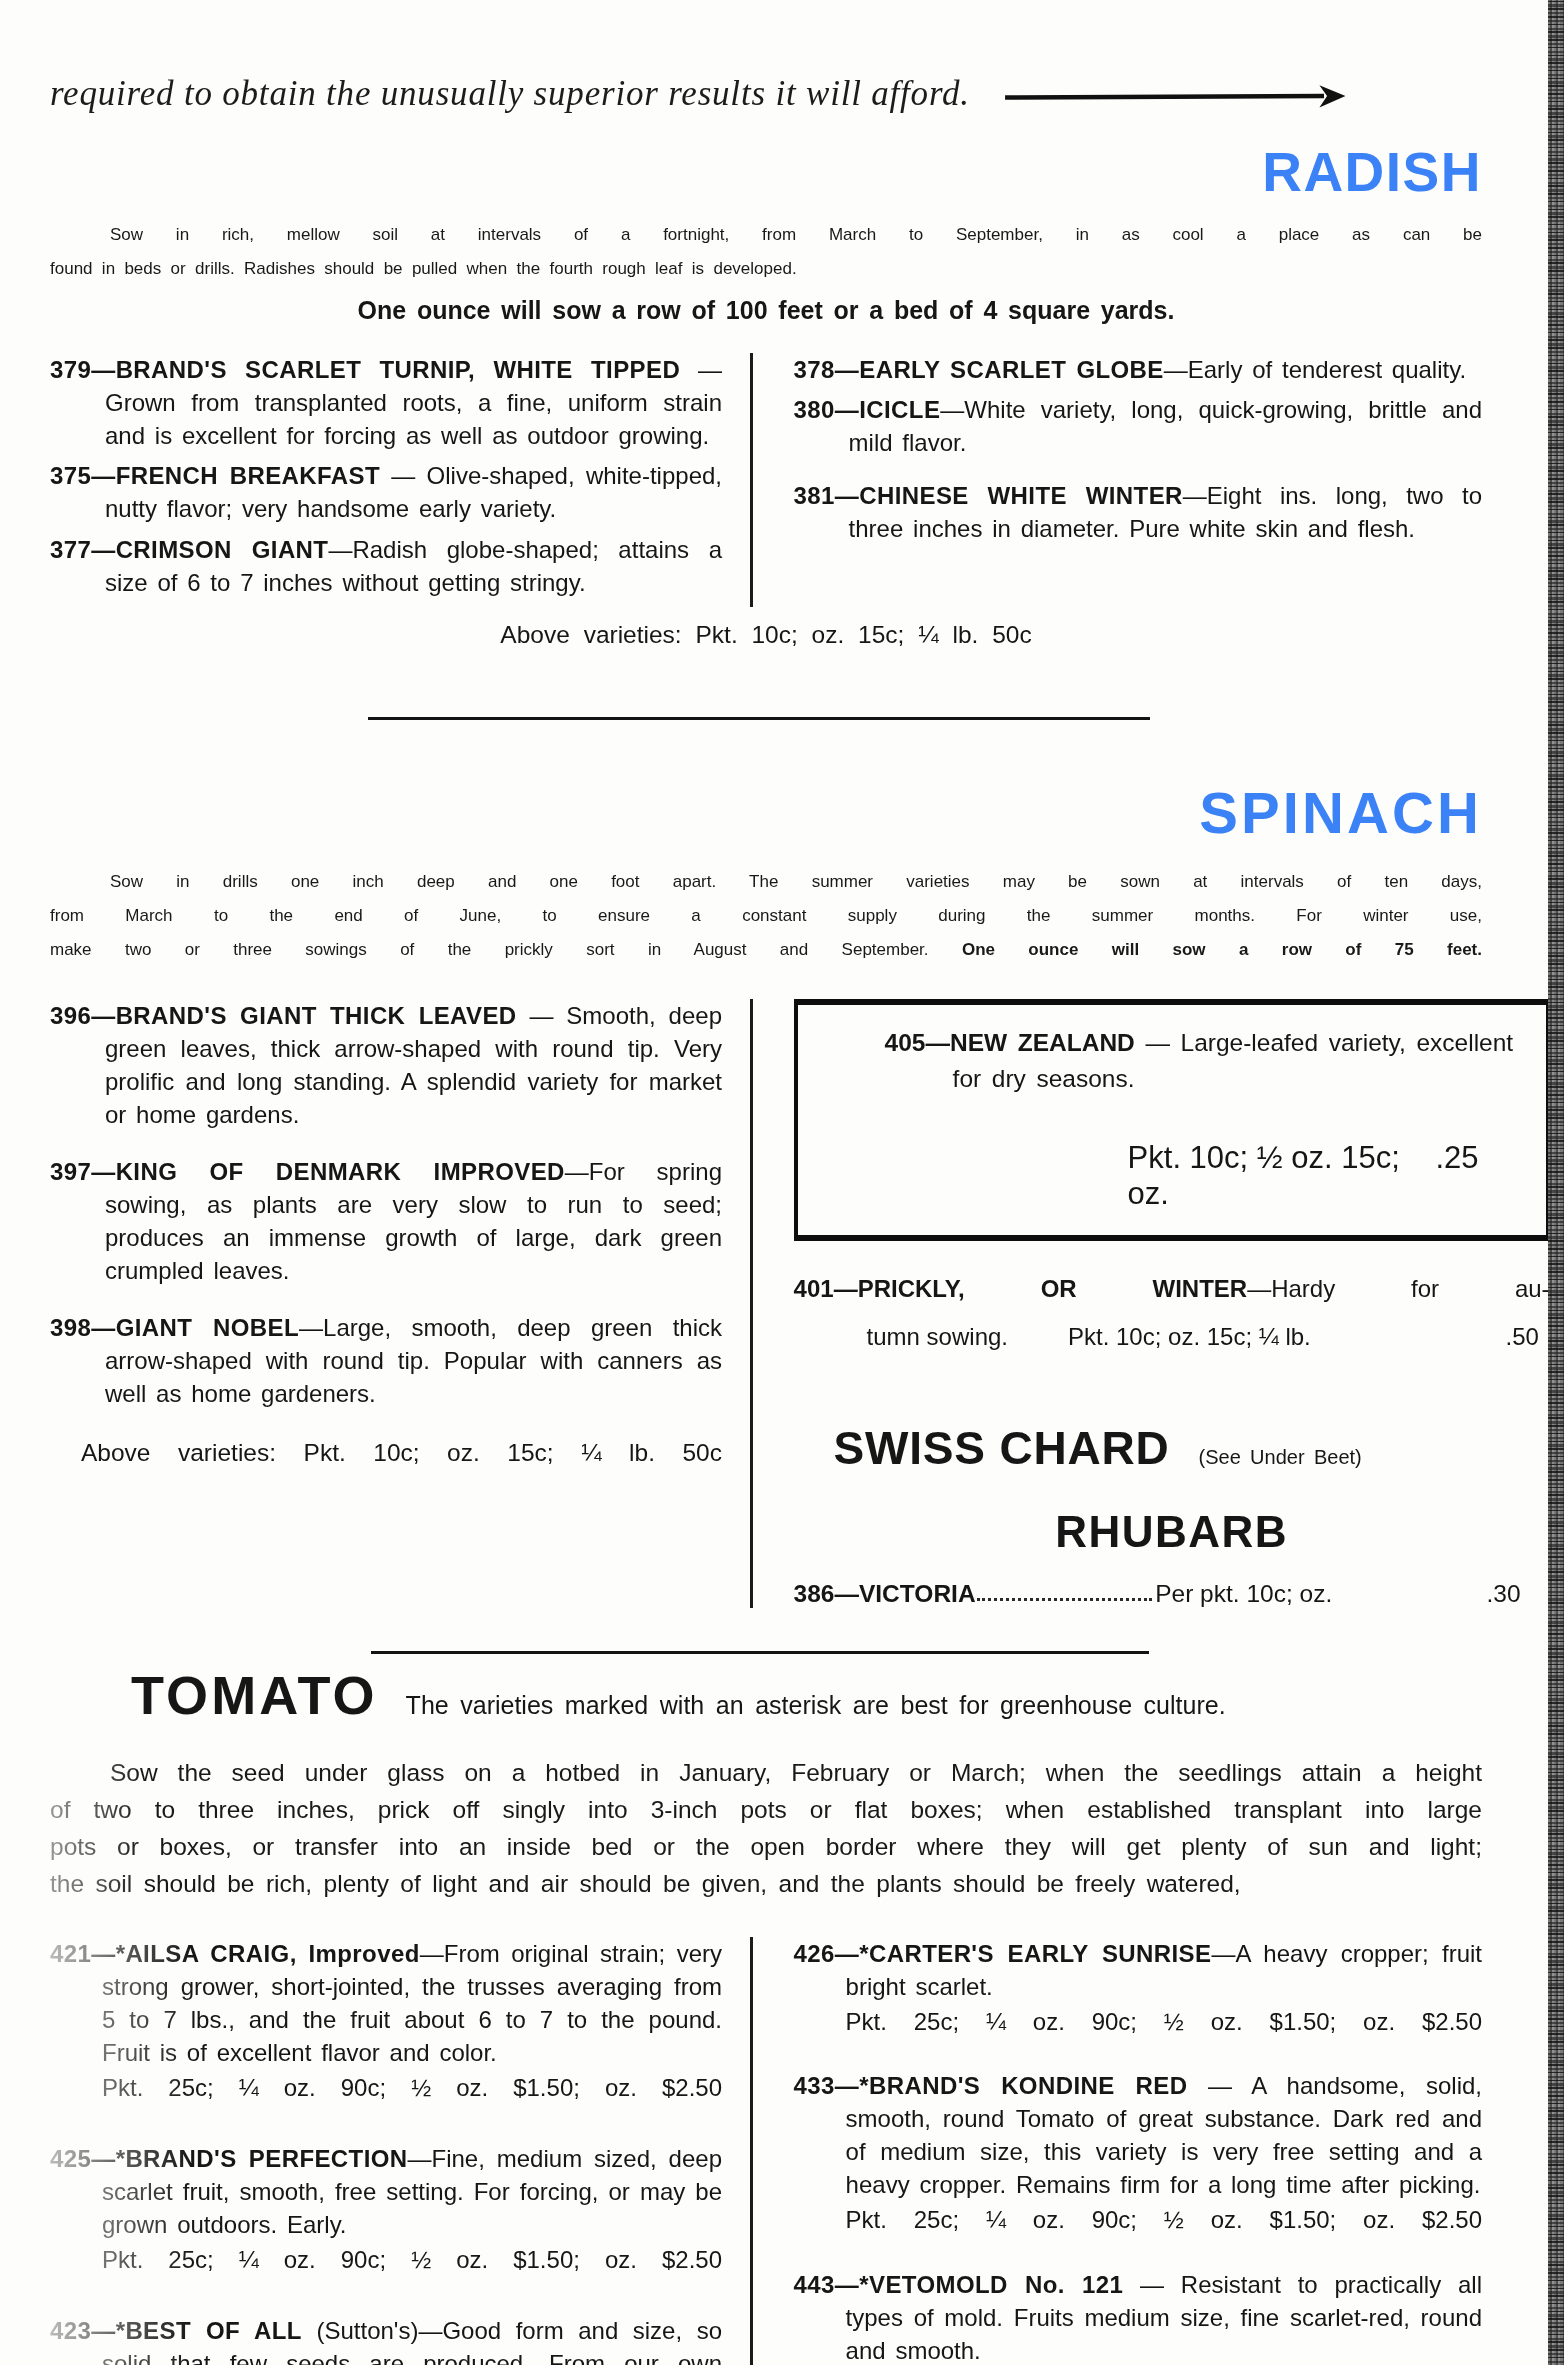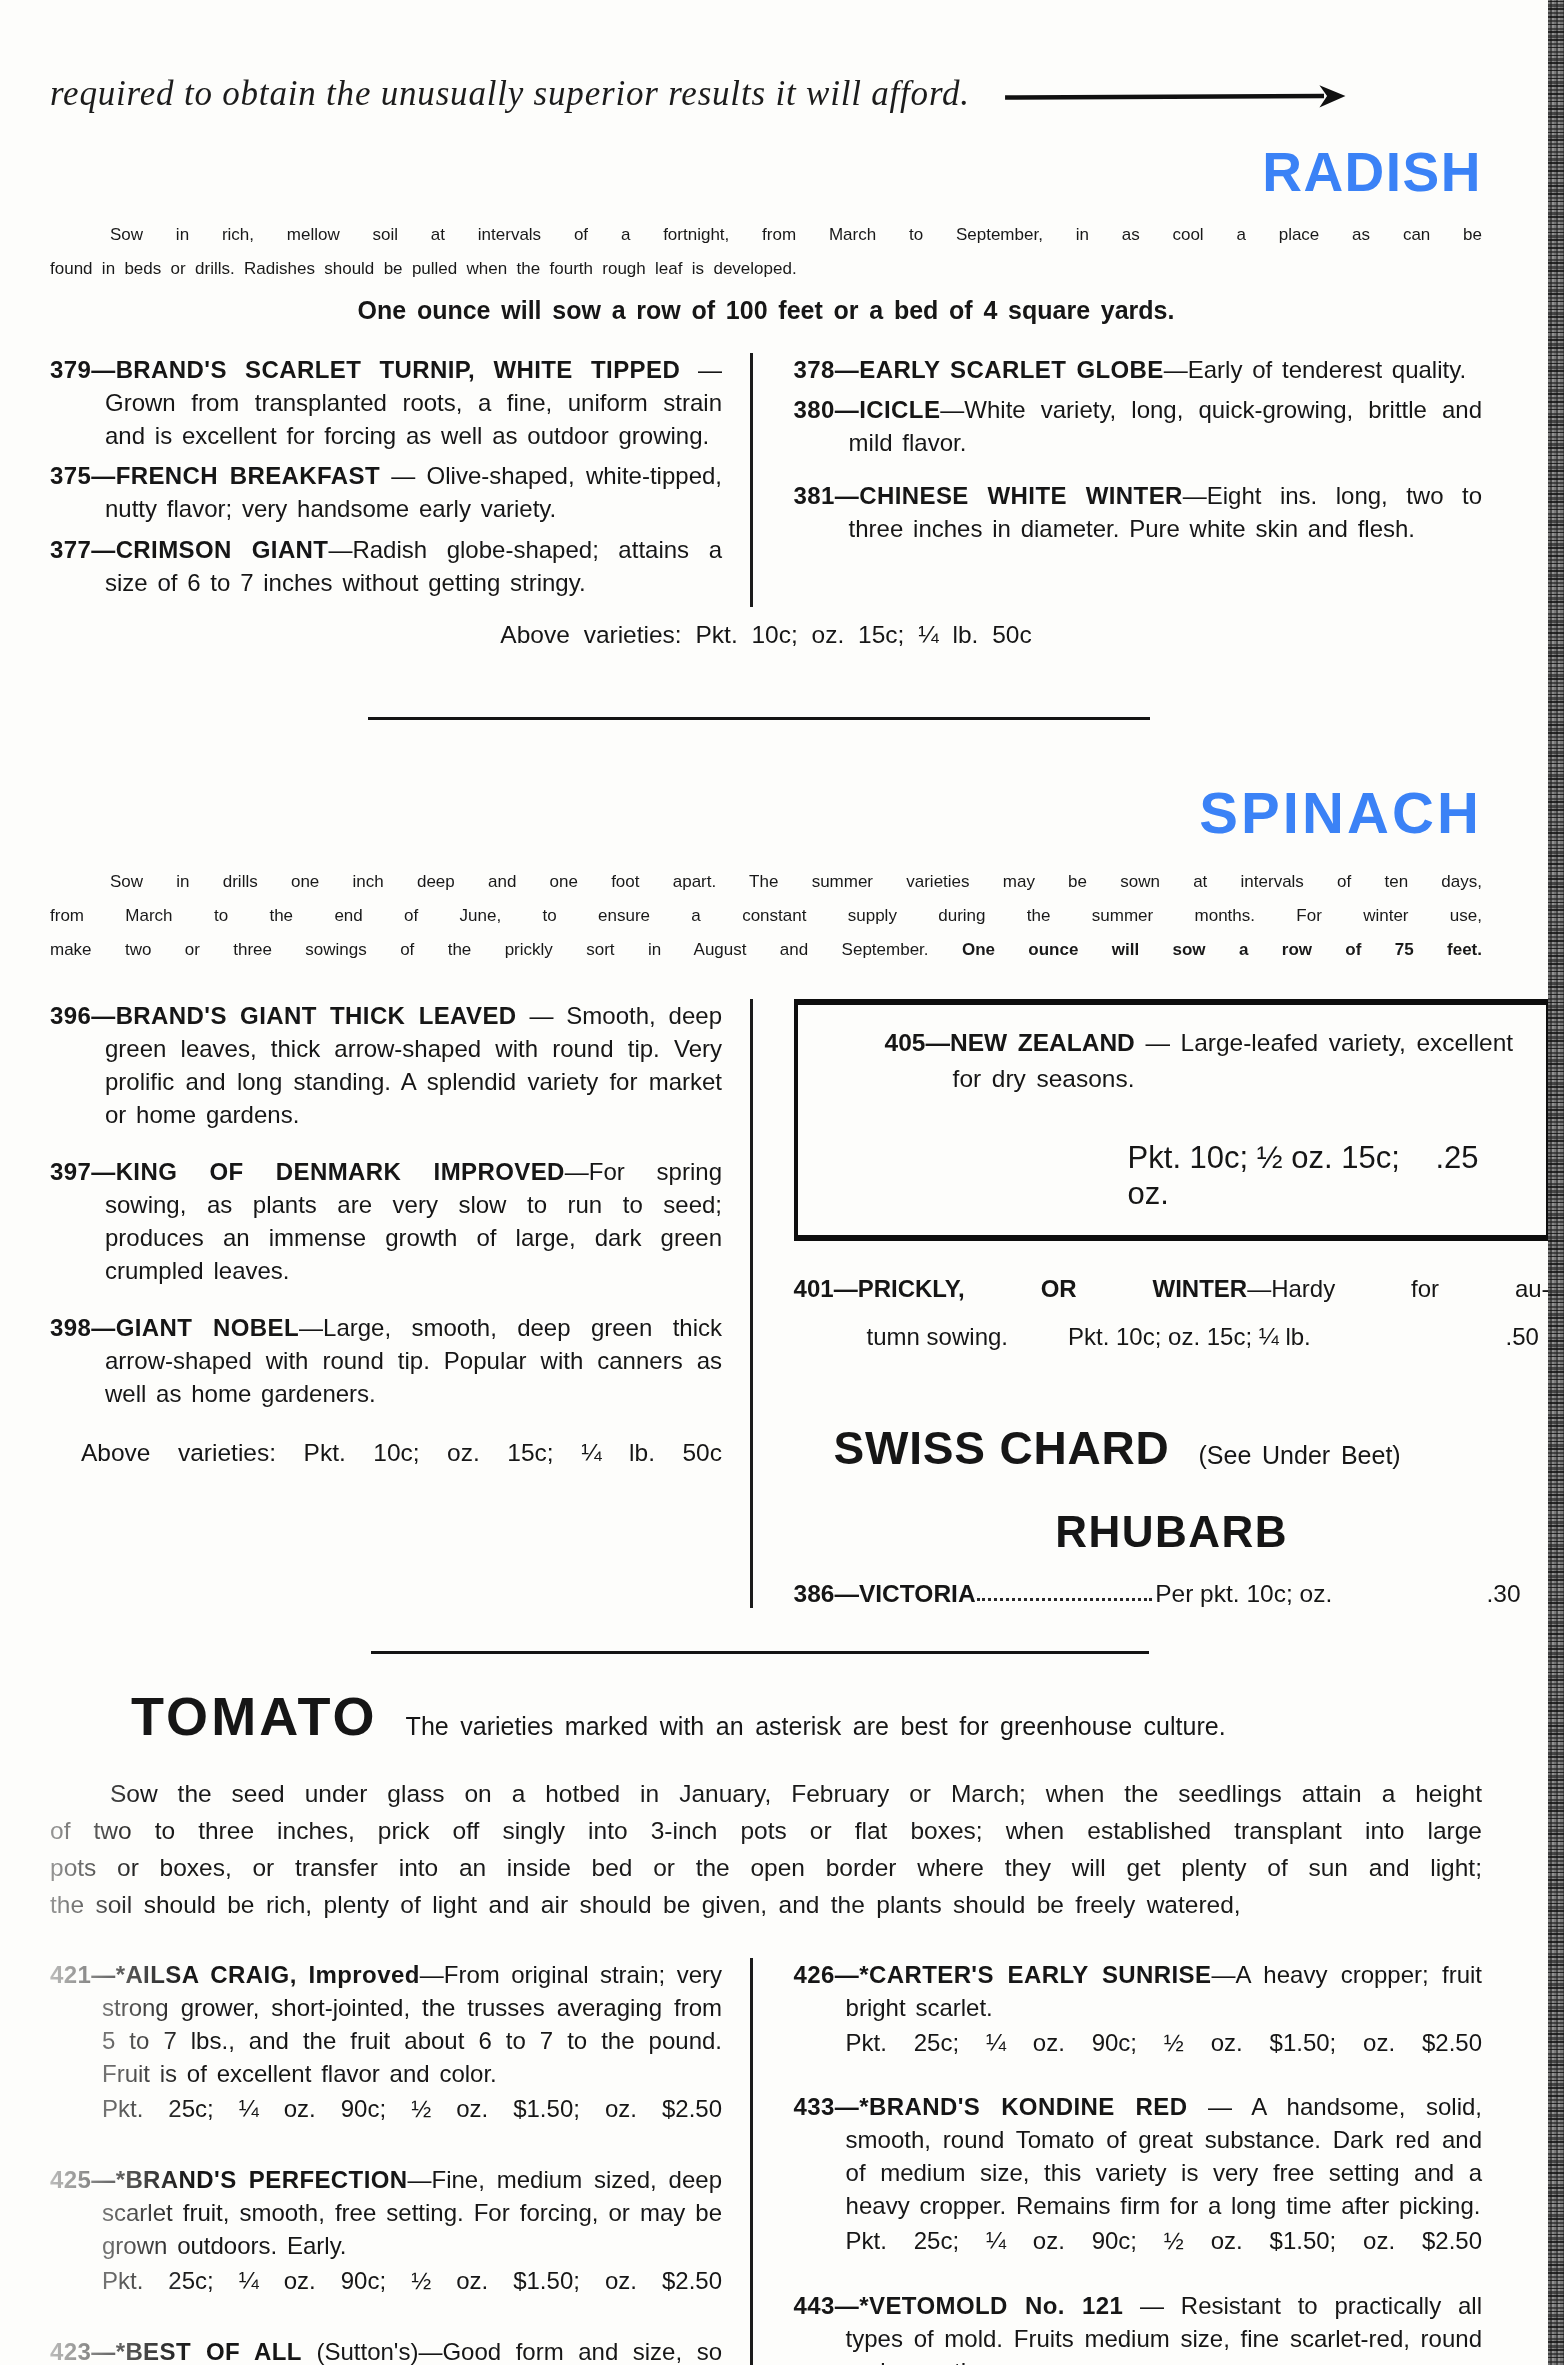--- a/index.html
+++ b/index.html
@@ -71,29 +71,29 @@
                padding:6.1px 44px 0 307px;margin-top:37px; }
 
   .prickly { margin-top:31px; font-size:24px; line-height:34px; }
   .prickly .l1 { text-align:justify; text-align-last:justify; word-spacing:3.1px; }
   .prickly .l2 { display:flex; padding-left:73px; margin-top:14px; }
   .prickly .pp { margin-left:60px; }
   .prickly .amt { margin-left:auto; margin-right:10.7px; }
 
   .swiss { margin-top:37px; display:flex; align-items:baseline; margin-left:40px; }
   .swiss-title { font-weight:700; font-size:46px; letter-spacing:0.8px;margin-top:30px; }
-  .swiss-note { margin-left:29px; font-size:25px; word-spacing:3.8px; }
+  .swiss-note { margin-left:29px; font-size:20px; word-spacing:3.8px; }
   .h-rhubarb { margin-top:32px; text-align:center; font-weight:700; font-size:44px; letter-spacing:1.5px; }
 
   .victoria { margin-top:23px; display:flex; align-items:baseline; font-size:24.5px; }
   .victoria .leader { flex:0 0 175px; border-bottom:3.1px dotted #2a2a2a; align-self:flex-end; margin:0 3.1px 7px 1.5px; }
   .victoria .amt { margin-left:auto; margin-right:29px; }
 
   
-  .tomato-head { margin-top:35px; display:flex; align-items:baseline; margin-left:81px; }
+  .tomato-head { margin-top:14px; display:flex; align-items:baseline; margin-left:81px; }
   .tomato-title { font-weight:700; font-size:54px; letter-spacing:3.1px; line-height:1; }
   .tomato-caption { margin-left:28px; font-size:25px; word-spacing:4.6px; }
   .tomato-intro { margin-top:32px; font-size:24.5px; line-height:37px; word-spacing:4.6px; }
   .tm .entry { text-indent:-52px; padding-left:52px; }
   .tm .eblock { margin-bottom:38px; }
   .price-line { margin-top:2.3px; font-size:24px; line-height:33px; padding-left:52px;
                 text-align:justify; text-align-last:justify; word-spacing:2.3px; }
   .cont-note { margin-top:34px; text-align:center; font-weight:700; font-size:25px; word-spacing:4.6px; }
 
   .fadeL {

